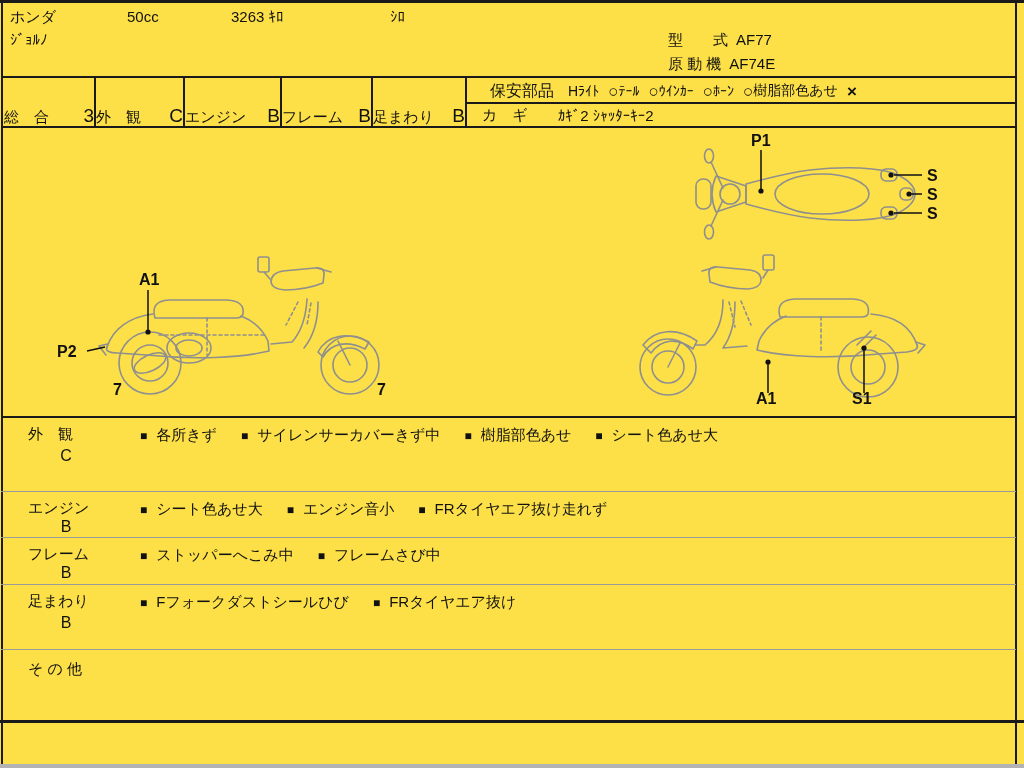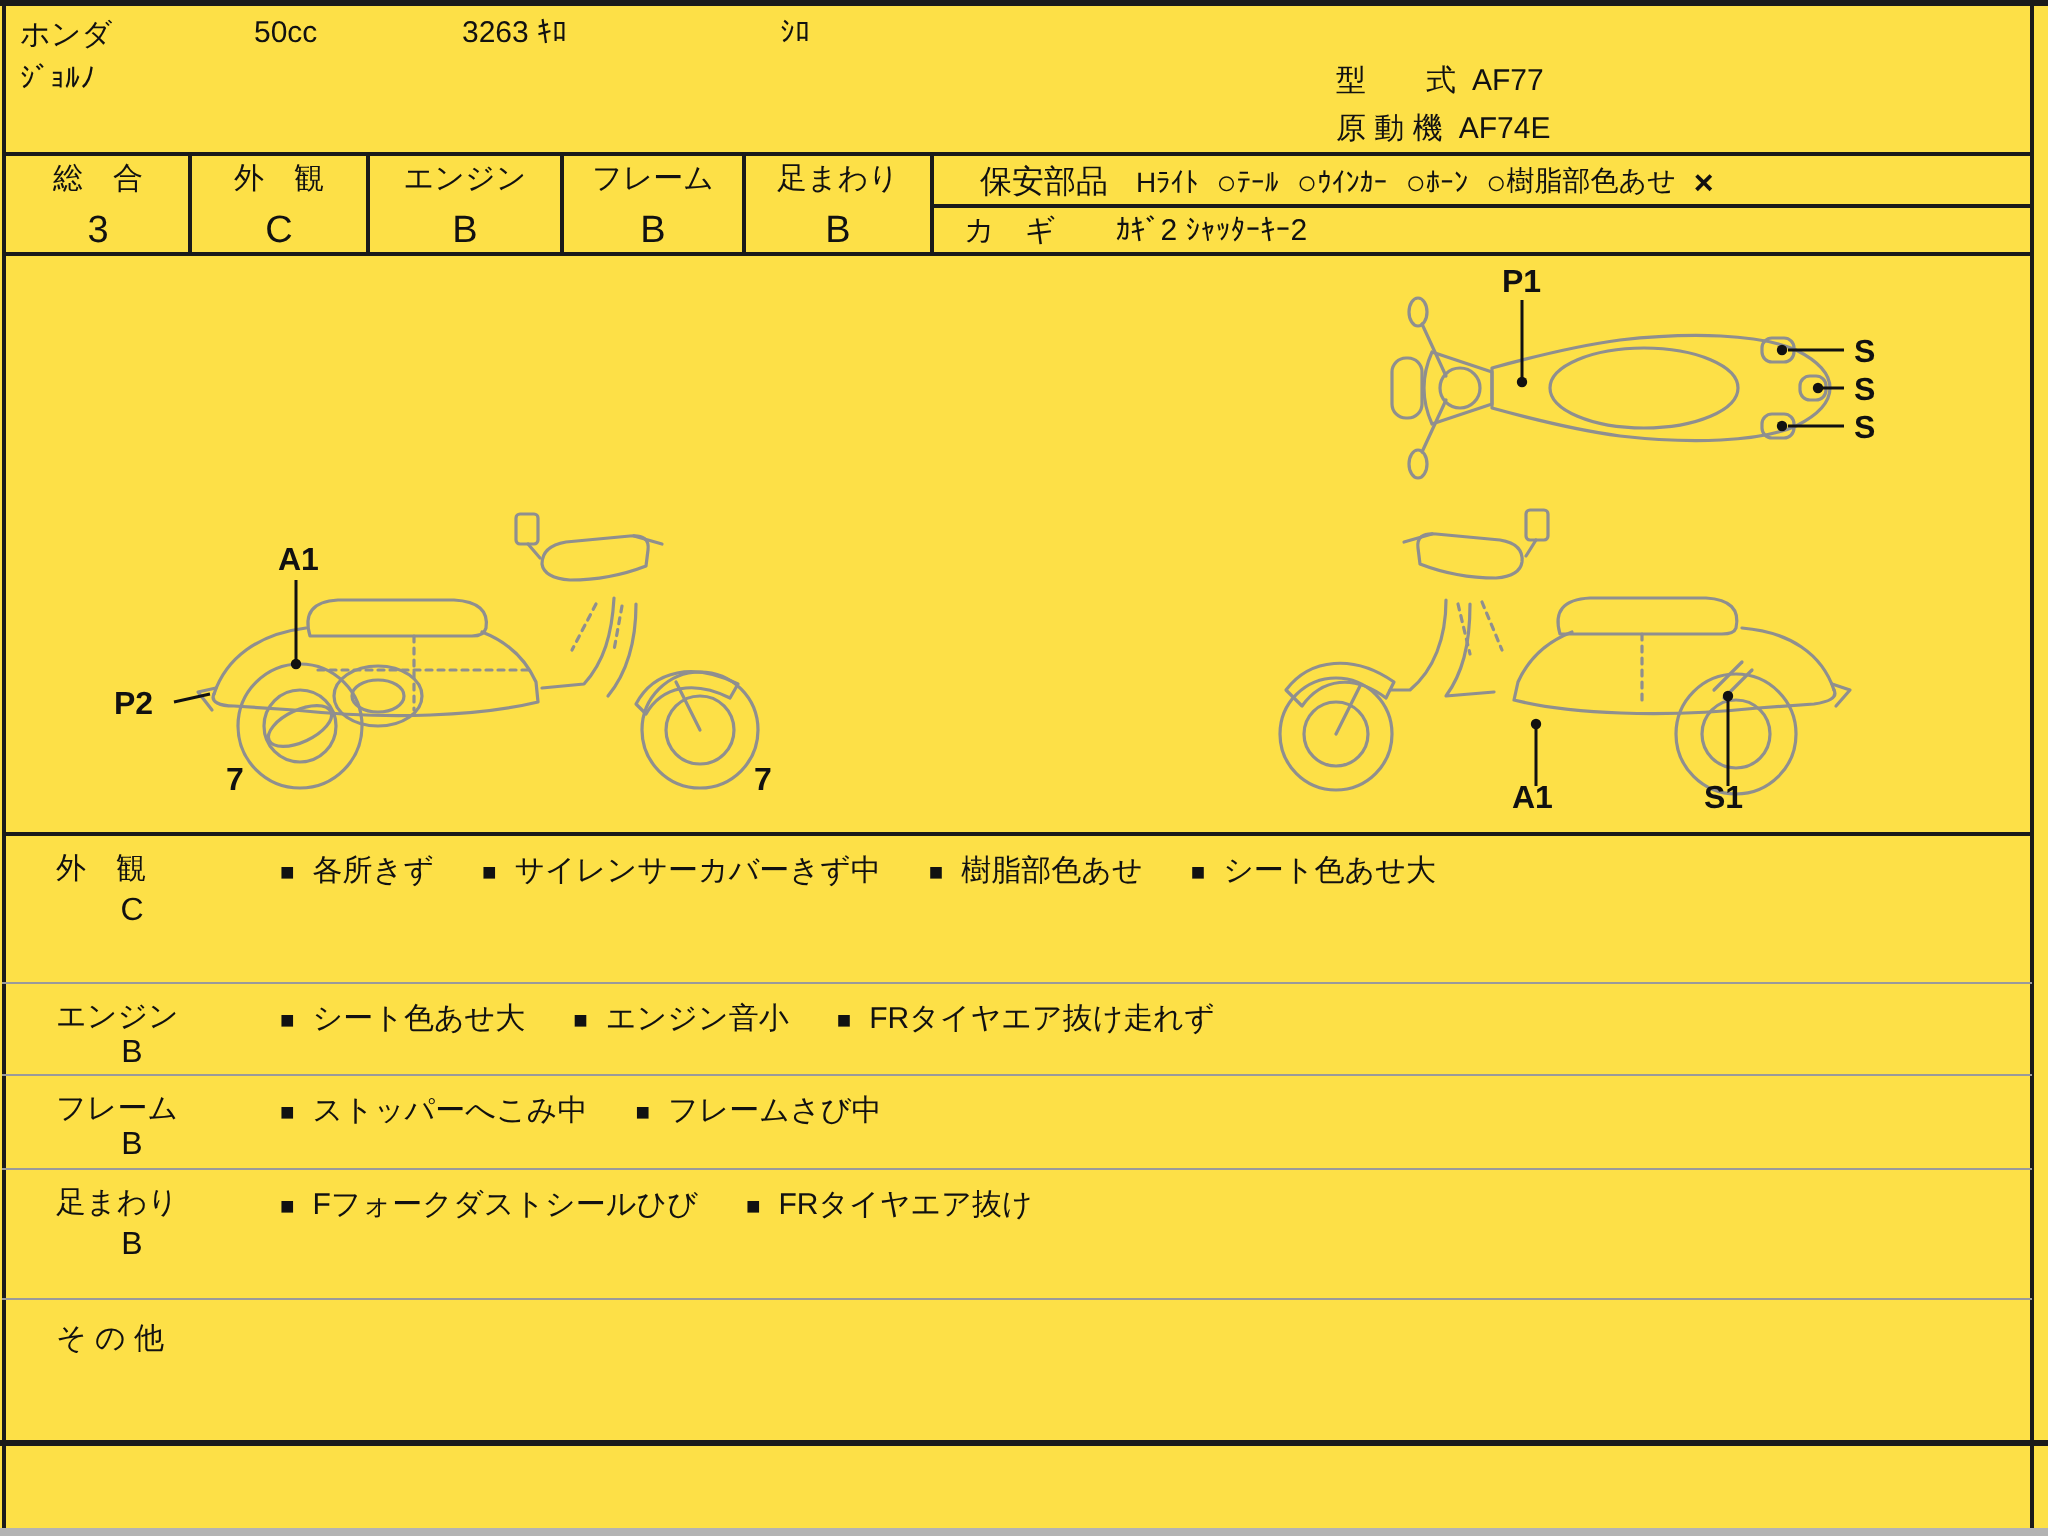--- a/index.html
+++ b/index.html
@@ -10,22 +10,22 @@
   }
   .hline,.vline{position:absolute;background:#1a1a1a;}
   .hline.gray{background:#9a9a9a;}
   .txt{position:absolute;white-space:nowrap;}
   .fs15{font-size:15px;}
 
   
   .hdr-label{margin-right:8px;}
 
   
-  .rcell{position:absolute;top:79px;height:47px;display:flex;flex-direction:column;
-         align-items:center;justify-content:space-between;padding:1px 0;}
+  .rcell{position:absolute;top:79px;height:47px;display:flex;
+         align-items:flex-end;justify-content:space-between;padding:1px 0;}
   .rcell .rlabel{font-size:15px;}
   .rcell .rgrade{font-size:19px;}
 
   
   .safety-row1{position:absolute;left:470px;top:80px;height:22px;display:flex;align-items:center;}
   .safety-row2{position:absolute;left:482px;top:104px;height:22px;display:flex;align-items:center;}
   .sitem{display:flex;align-items:center;}
   .sitem .slabel{font-size:14px;}
   .smark{font-weight:bold;font-size:17px;margin-left:9px;line-height:1;}
   .stitle{font-size:16px;margin-left:20px;}

